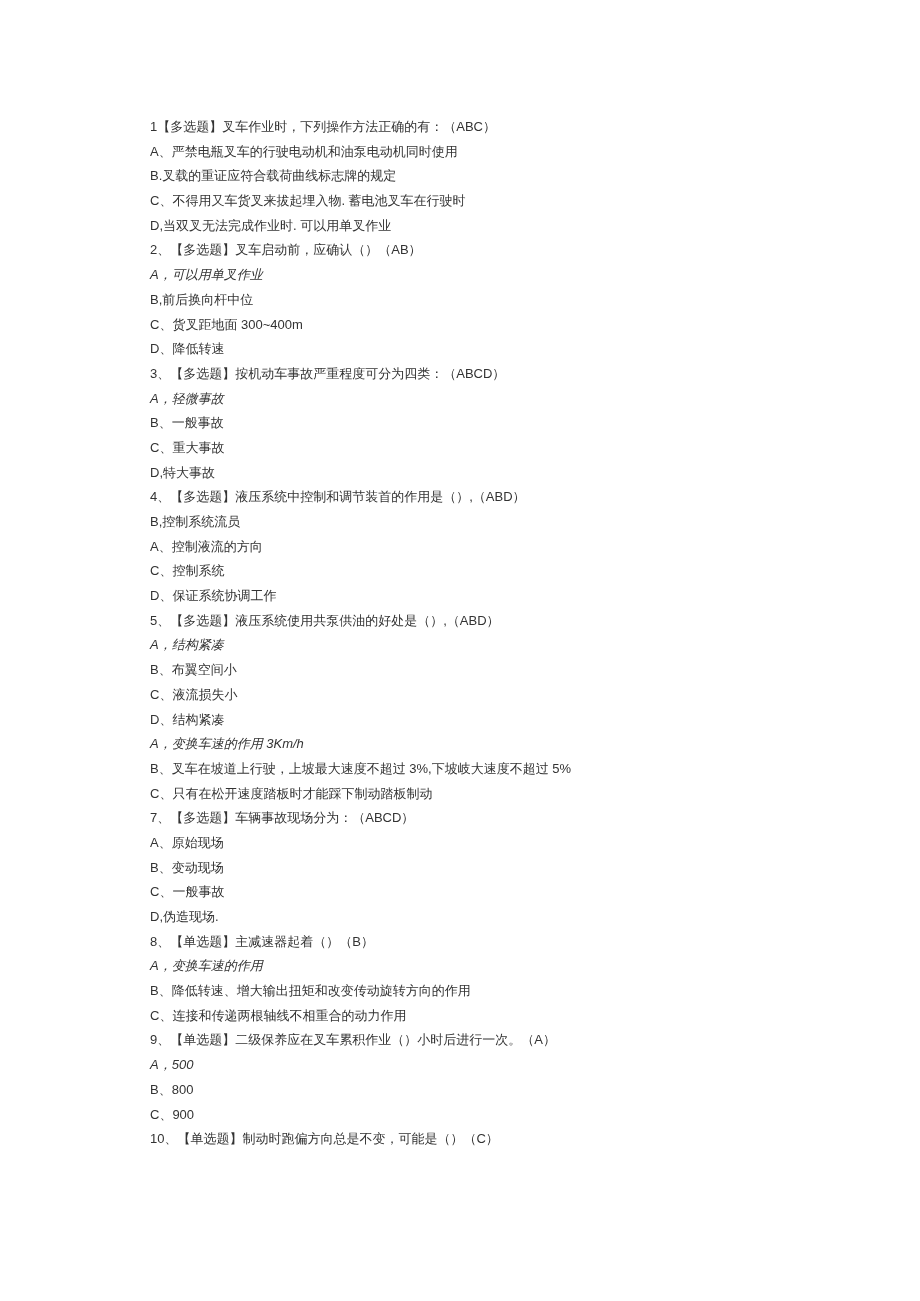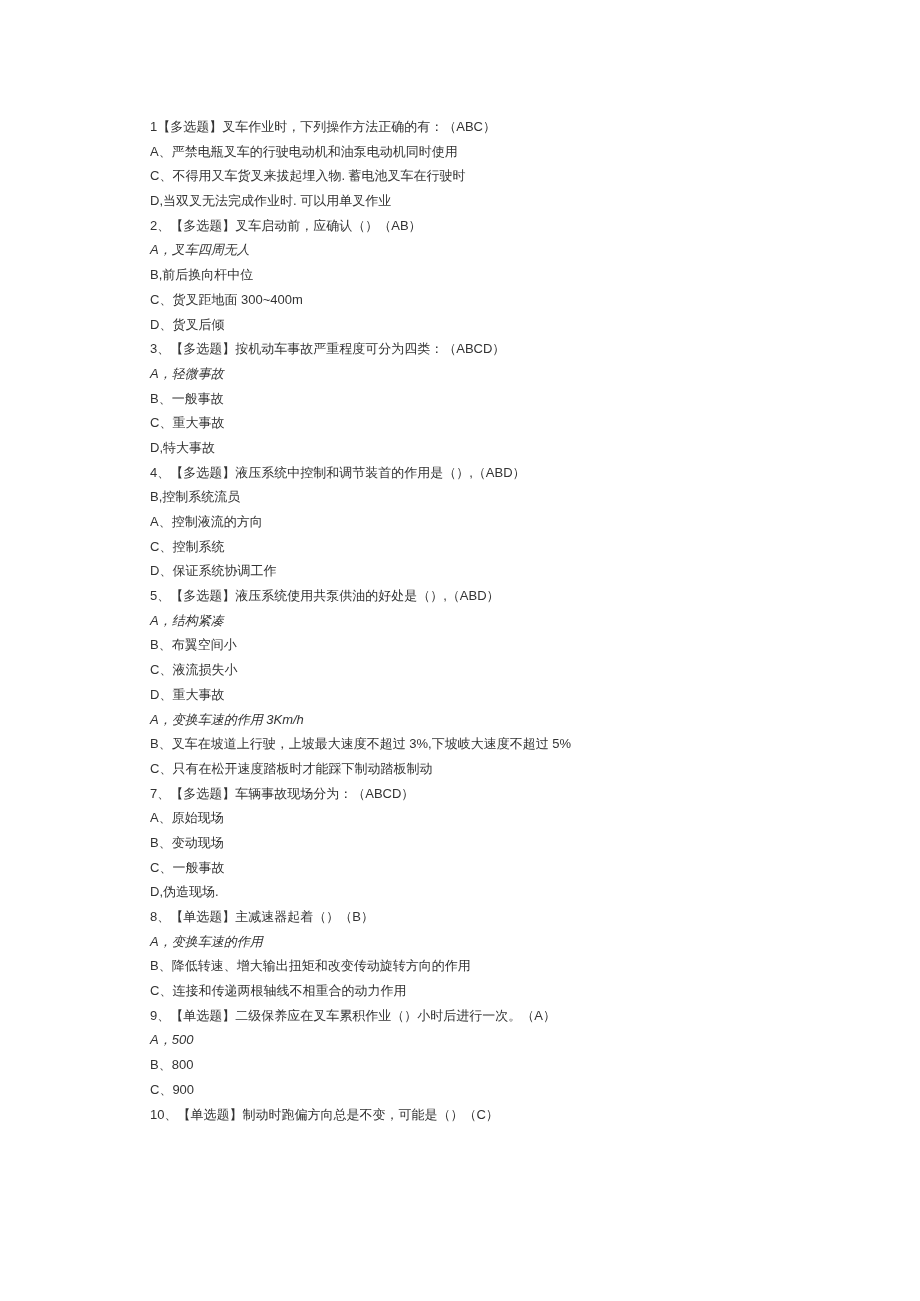--- a/index.html
+++ b/index.html
@@ -27,42 +27,43 @@
     font-style: italic;
   }
 </style>
 </head>
 <body>
 
 <div class="page">
   <div id="content">
       <span class="line">1【多选题】叉车作业时，下列操作方法正确的有：（ABC）</span>
       <span class="line">A、严禁电瓶叉车的行驶电动机和油泵电动机同时使用</span>
+      <span class="line">B.叉载的重证应符合载荷曲线标志牌的规定</span>
       <span class="line">C、不得用又车货叉来拔起埋入物. 蓄电池叉车在行驶时</span>
       <span class="line">D,当双叉无法完成作业时. 可以用单叉作业</span>
       <span class="line">2、【多选题】叉车启动前，应确认（）（AB）</span>
-      <span class="line italic">A，叉车四周无人</span>
+      <span class="line italic">A，可以用单叉作业</span>
       <span class="line">B,前后换向杆中位</span>
       <span class="line">C、货叉距地面 300~400m</span>
-      <span class="line">D、货叉后倾</span>
+      <span class="line">D、降低转速</span>
       <span class="line">3、【多选题】按机动车事故严重程度可分为四类：（ABCD）</span>
       <span class="line italic">A，轻微事故</span>
       <span class="line">B、一般事故</span>
       <span class="line">C、重大事故</span>
       <span class="line">D,特大事故</span>
       <span class="line">4、【多选题】液压系统中控制和调节装首的作用是（）,（ABD）</span>
       <span class="line">B,控制系统流员</span>
       <span class="line">A、控制液流的方向</span>
       <span class="line">C、控制系统</span>
       <span class="line">D、保证系统协调工作</span>
       <span class="line">5、【多选题】液压系统使用共泵供油的好处是（）,（ABD）</span>
       <span class="line italic">A，结构紧凑</span>
       <span class="line">B、布翼空间小</span>
       <span class="line">C、液流损失小</span>
-      <span class="line">D、重大事故</span>
+      <span class="line">D、结构紧凑</span>
       <span class="line italic">A，变换车速的作用 3Km/h</span>
       <span class="line">B、叉车在坡道上行驶，上坡最大速度不超过 3%,下坡岐大速度不超过 5%</span>
       <span class="line">C、只有在松开速度踏板时才能踩下制动踏板制动</span>
       <span class="line">7、【多选题】车辆事故现场分为：（ABCD）</span>
       <span class="line">A、原始现场</span>
       <span class="line">B、变动现场</span>
       <span class="line">C、一般事故</span>
       <span class="line">D,伪造现场.</span>
       <span class="line">8、【单选题】主减速器起着（）（B）</span>
       <span class="line italic">A，变换车速的作用</span>

